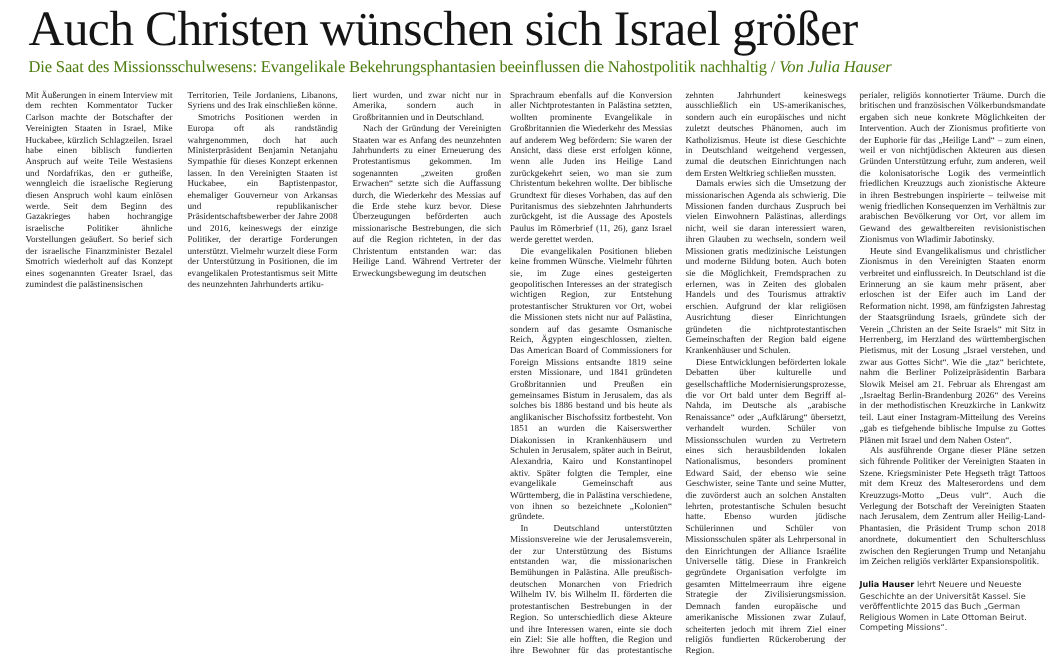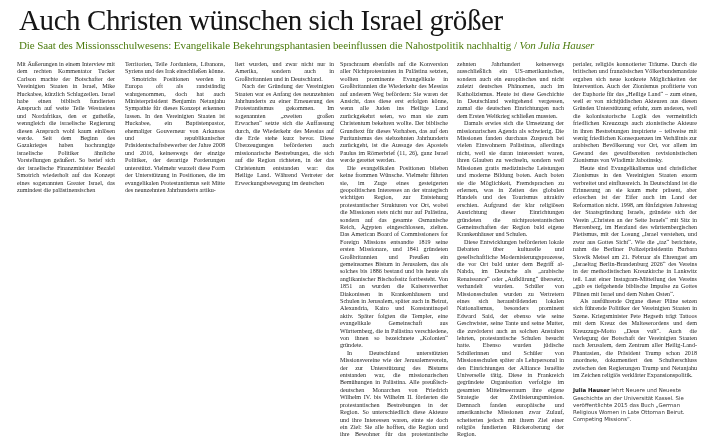--- a/index.html
+++ b/index.html
@@ -3,21 +3,21 @@
   <meta charset="utf-8">
   <style>
     html, body { margin: 0; padding: 0; background: #ffffff; }
     body {
       width: 707px; height: 437px; overflow: hidden; position: relative;
       color: #1e1e1e;
       font-family: "Liberation Serif", "DejaVu Serif", serif;
     }
     .headline {
       position: absolute; left: 19px; top: 2px;
-      font-size: 29px; line-height: 36px; font-weight: normal; margin: 0;
+      font-size: 33px; line-height: 36px; font-weight: normal; margin: 0;
       letter-spacing: -0.4px; color: #151515; white-space: nowrap;
     }
     .subline {
       position: absolute; left: 19px; top: 38px;
       font-size: 11px; line-height: 15px; margin: 0; white-space: nowrap;
       color: #4d7c0f; letter-spacing: -0.1px;
     }
     .subline .byline { font-style: italic; }
     .col {
       position: absolute; top: 61px;

